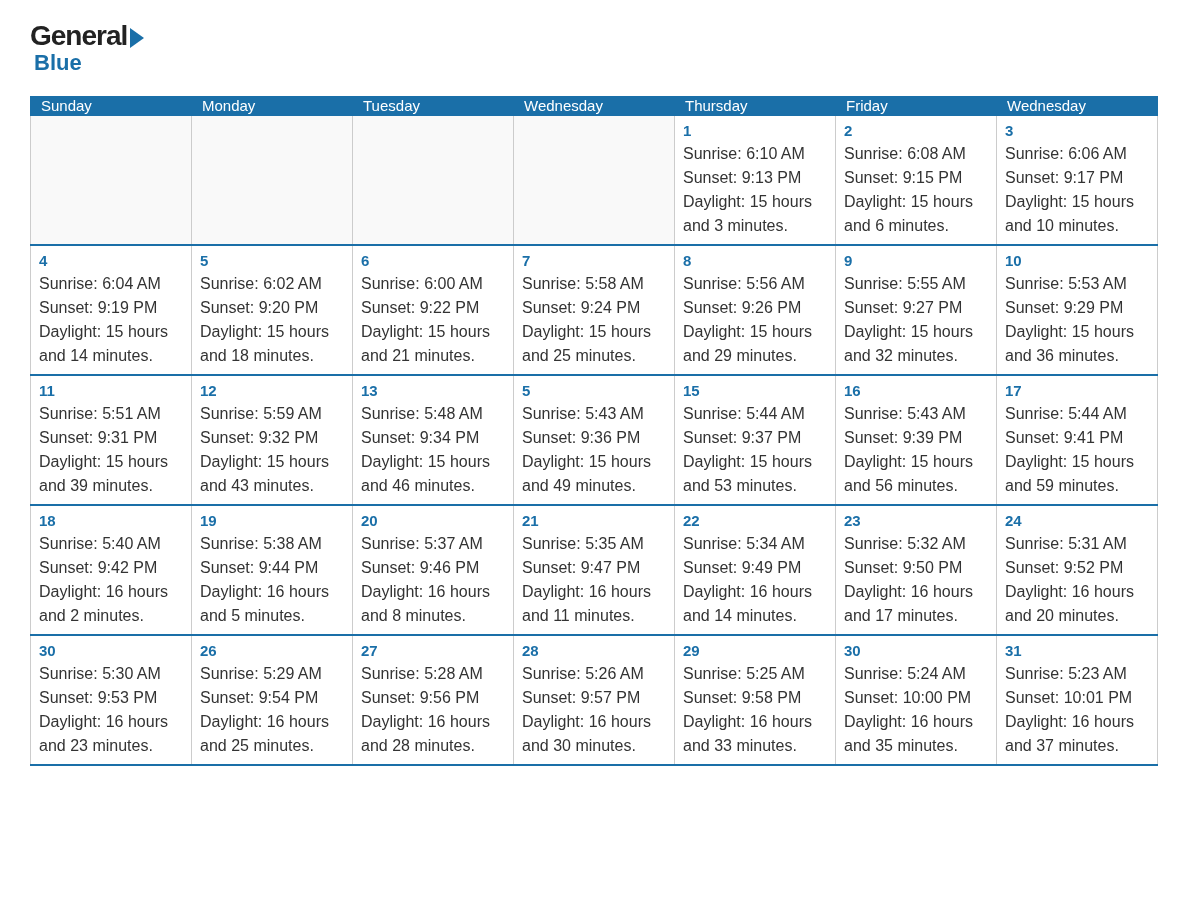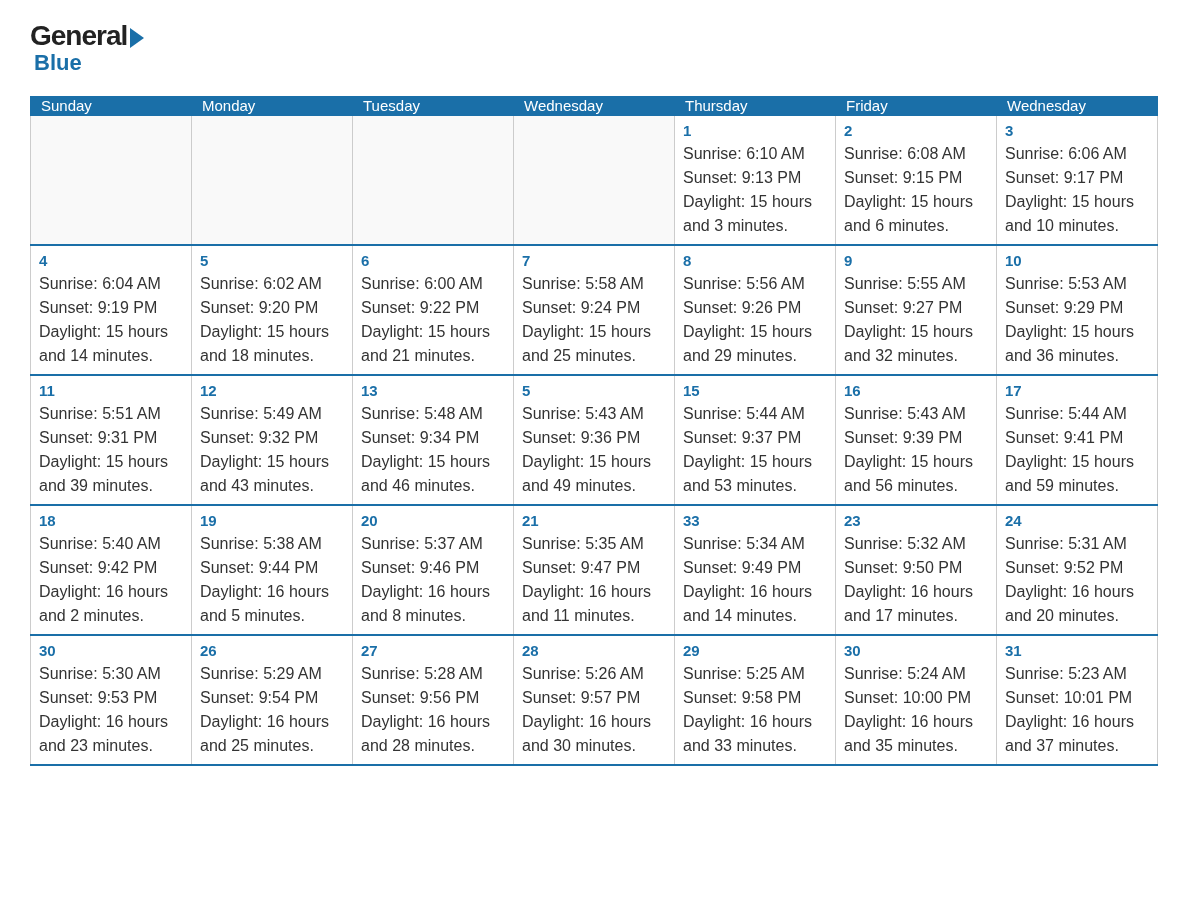--- a/index.html
+++ b/index.html
@@ -212,21 +212,21 @@
       <tr>
         <td>
           <span class="day-number">11</span>
           <div class="day-info">Sunrise: 5:51 AM
 Sunset: 9:31 PM
 Daylight: 15 hours
 and 39 minutes.</div>
         </td>
         <td>
           <span class="day-number">12</span>
-          <div class="day-info">Sunrise: 5:49 AM
+          <div class="day-info">Sunrise: 5:59 AM
 Sunset: 9:32 PM
 Daylight: 15 hours
 and 43 minutes.</div>
         </td>
         <td>
           <span class="day-number">13</span>
           <div class="day-info">Sunrise: 5:48 AM
 Sunset: 9:34 PM
 Daylight: 15 hours
 and 46 minutes.</div>
@@ -283,21 +283,21 @@
 and 8 minutes.</div>
         </td>
         <td>
           <span class="day-number">21</span>
           <div class="day-info">Sunrise: 5:35 AM
 Sunset: 9:47 PM
 Daylight: 16 hours
 and 11 minutes.</div>
         </td>
         <td>
-          <span class="day-number">33</span>
+          <span class="day-number">22</span>
           <div class="day-info">Sunrise: 5:34 AM
 Sunset: 9:49 PM
 Daylight: 16 hours
 and 14 minutes.</div>
         </td>
         <td>
           <span class="day-number">23</span>
           <div class="day-info">Sunrise: 5:32 AM
 Sunset: 9:50 PM
 Daylight: 16 hours

